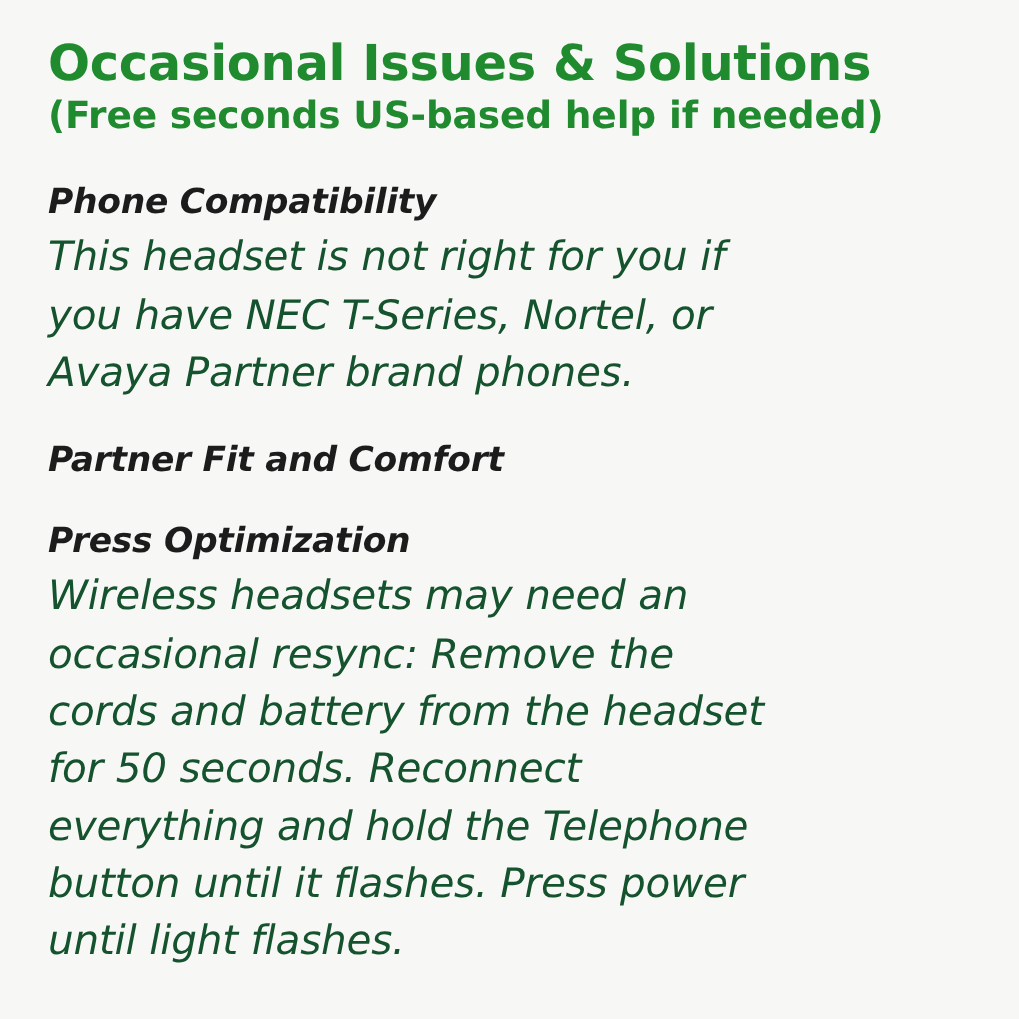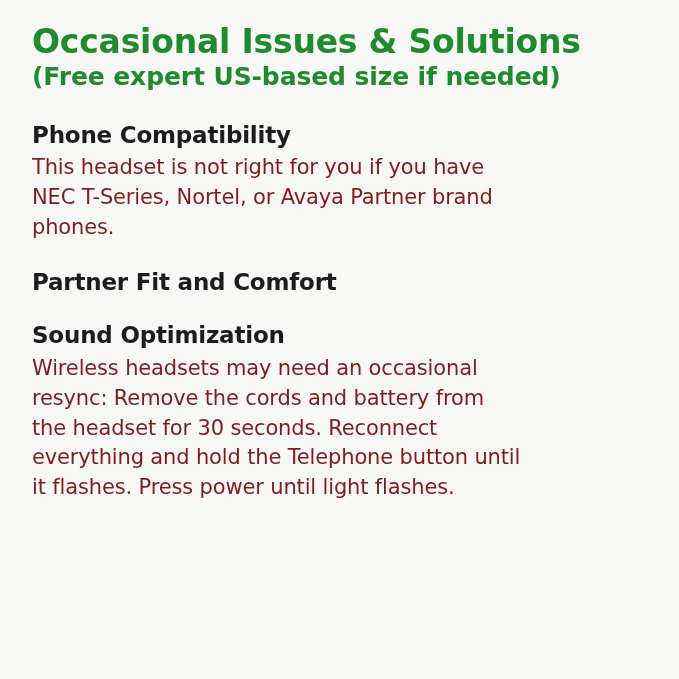--- a/index.html
+++ b/index.html
@@ -38,58 +38,59 @@
     color: #1f8a2e;
     font-weight: bold;
     font-size: 25px;
     line-height: 1.15;
     letter-spacing: -0.1px;
     margin: 0;
     white-space: nowrap;
   }
   .section {
     margin: 0 0 26px 0;
+    font-style: italic;
   }
   .section:last-child {
     margin-bottom: 0;
   }
   .section-title {
     color: #1c1c1c;
     font-weight: bold;
     font-size: 23px;
     line-height: 1.2;
     margin: 0 0 4px 0;
     letter-spacing: -0.2px;
   }
   .section-body {
-    color: #7f1d1d;
-    font-size: 21px;
+    color: #14532d;
+    font-size: 27px;
     line-height: 1.42;
     margin: 0;
     letter-spacing: -0.15px;
     max-width: 630px;
   }
 </style>
 </head>
 <body>
 
 <div class="page">
 
   <div class="header">
     <div class="header-title">Occasional Issues &amp; Solutions</div>
-    <div class="header-subtitle">(Free expert US-based size if needed)</div>
+    <div class="header-subtitle">(Free seconds US-based help if needed)</div>
   </div>
 
   <div class="section">
     <div class="section-title">Phone Compatibility</div>
     <div class="section-body">This headset is not right for you if you have NEC T-Series, Nortel, or Avaya Partner brand phones.</div>
   </div>
 
   <div class="section">
     <div class="section-title">Partner Fit and Comfort</div>
   </div>
 
   <div class="section">
-    <div class="section-title">Sound Optimization</div>
-    <div class="section-body">Wireless headsets may need an occasional resync: Remove the cords and battery from the headset for 30 seconds. Reconnect everything and hold the Telephone button until it flashes. Press power until light flashes.</div>
+    <div class="section-title">Press Optimization</div>
+    <div class="section-body">Wireless headsets may need an occasional resync: Remove the cords and battery from the headset for 50 seconds. Reconnect everything and hold the Telephone button until it flashes. Press power until light flashes.</div>
   </div>
 
 </div>
 
 </body></html>

